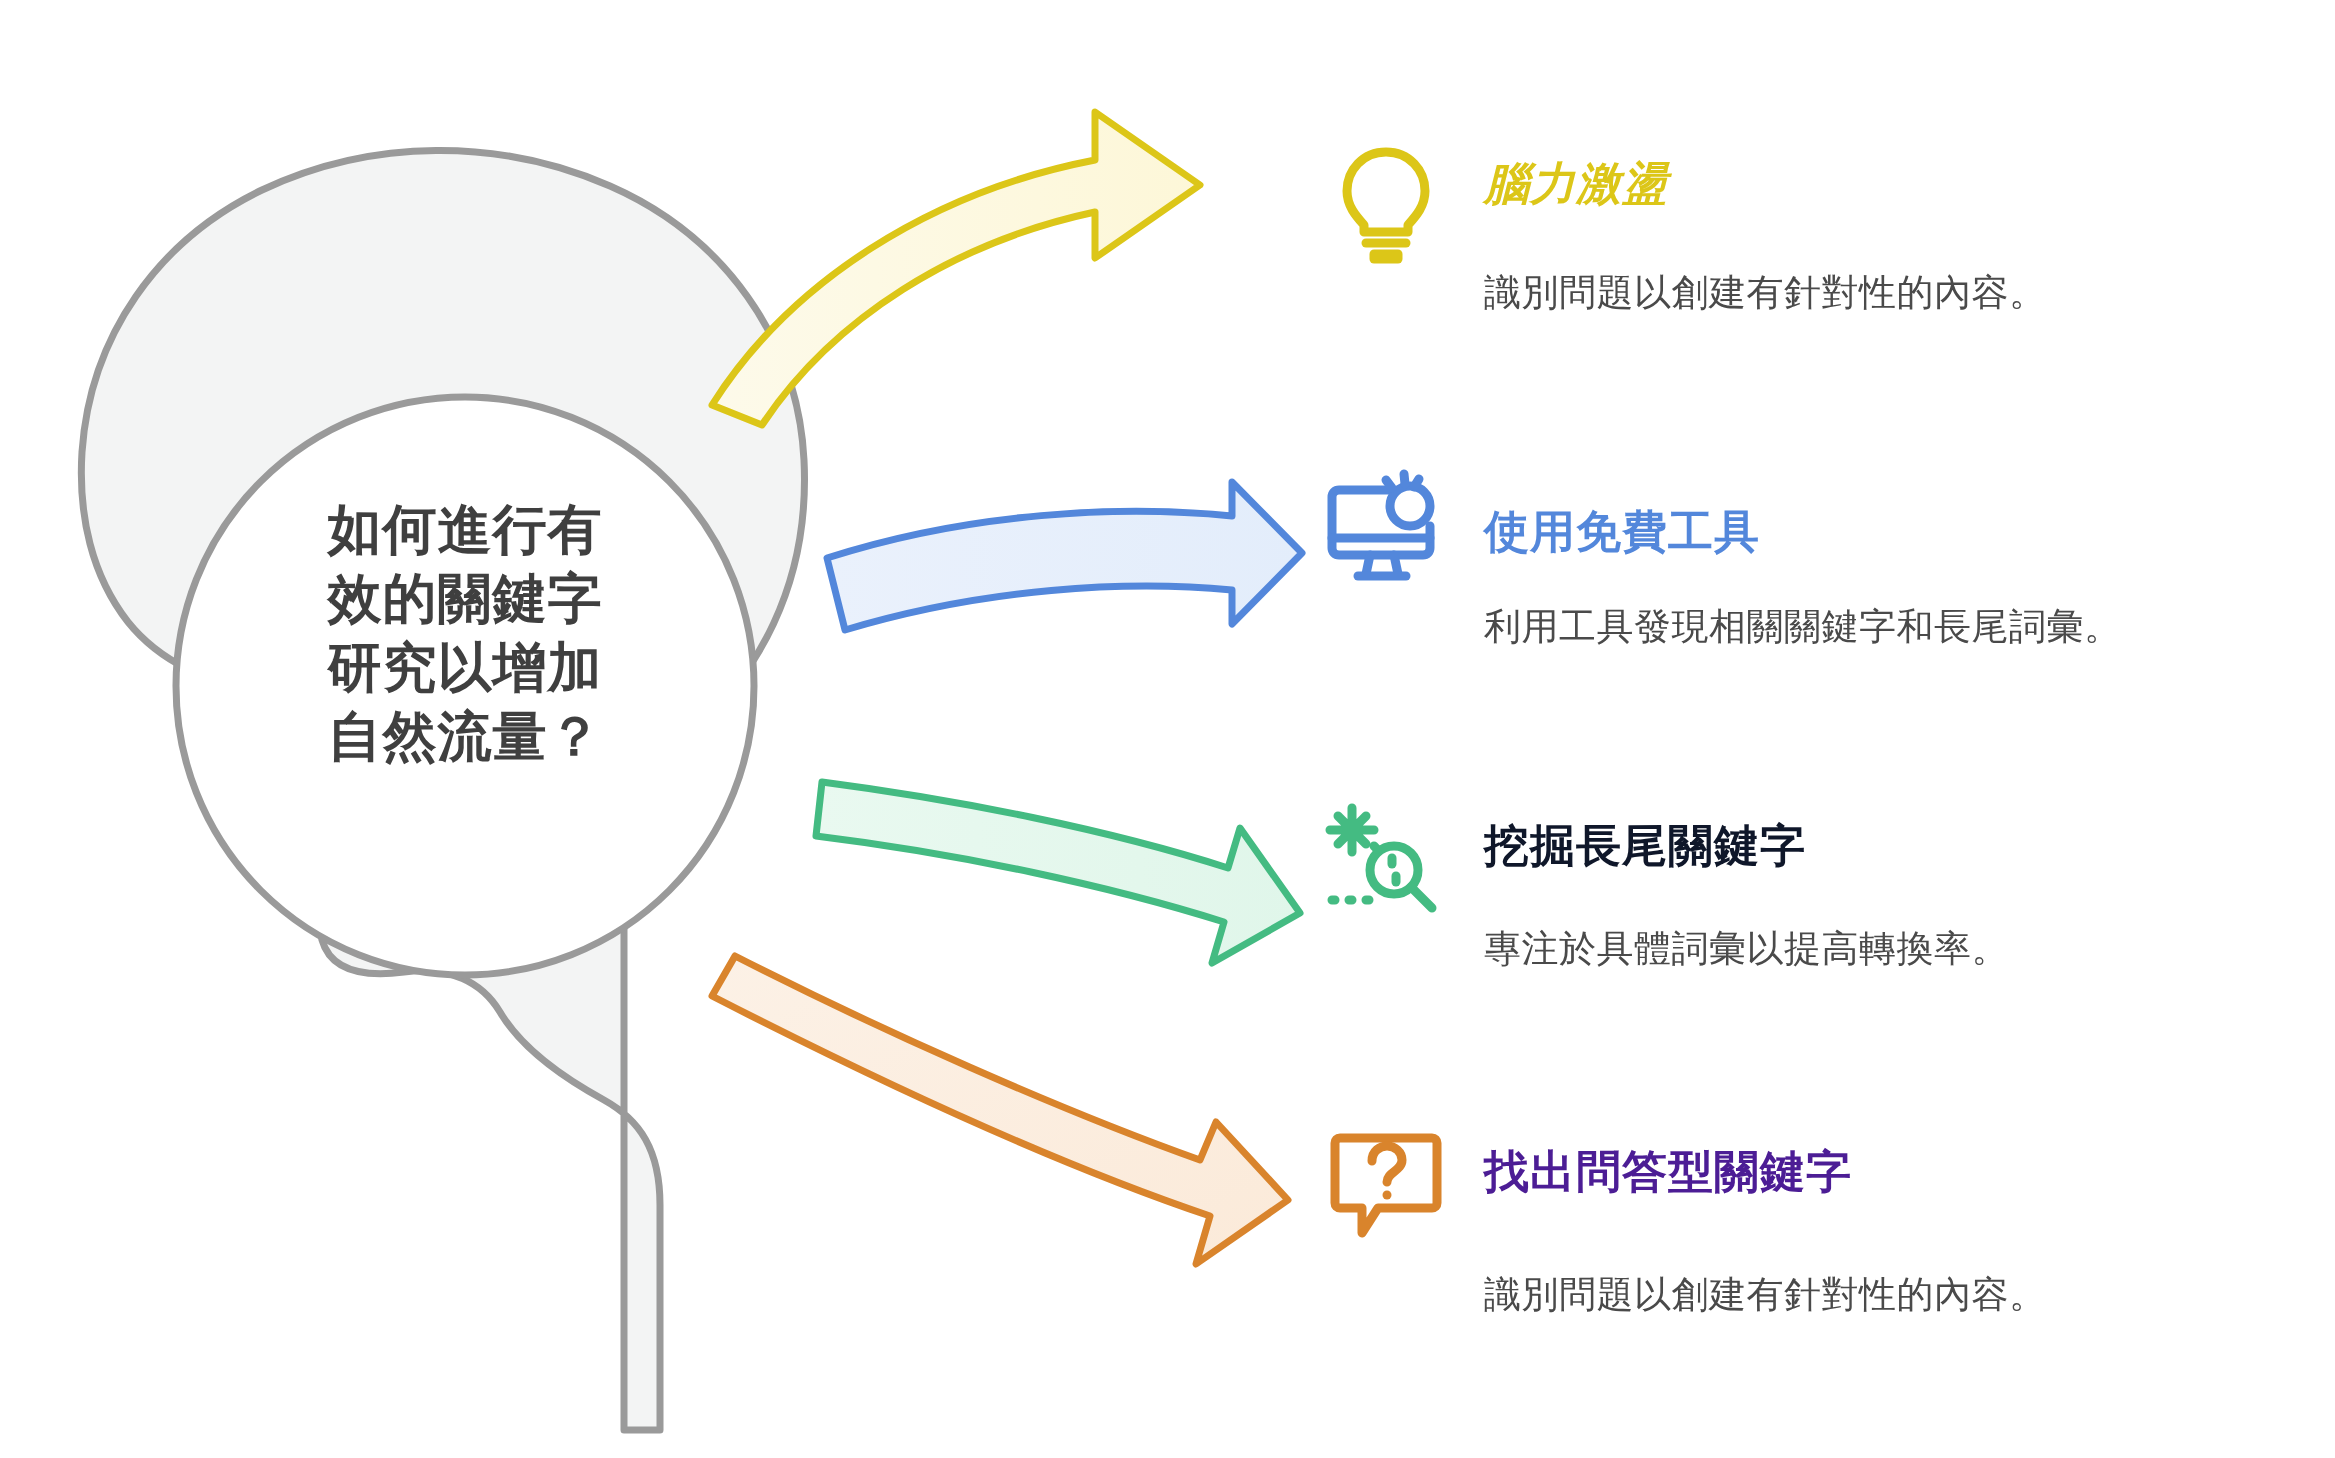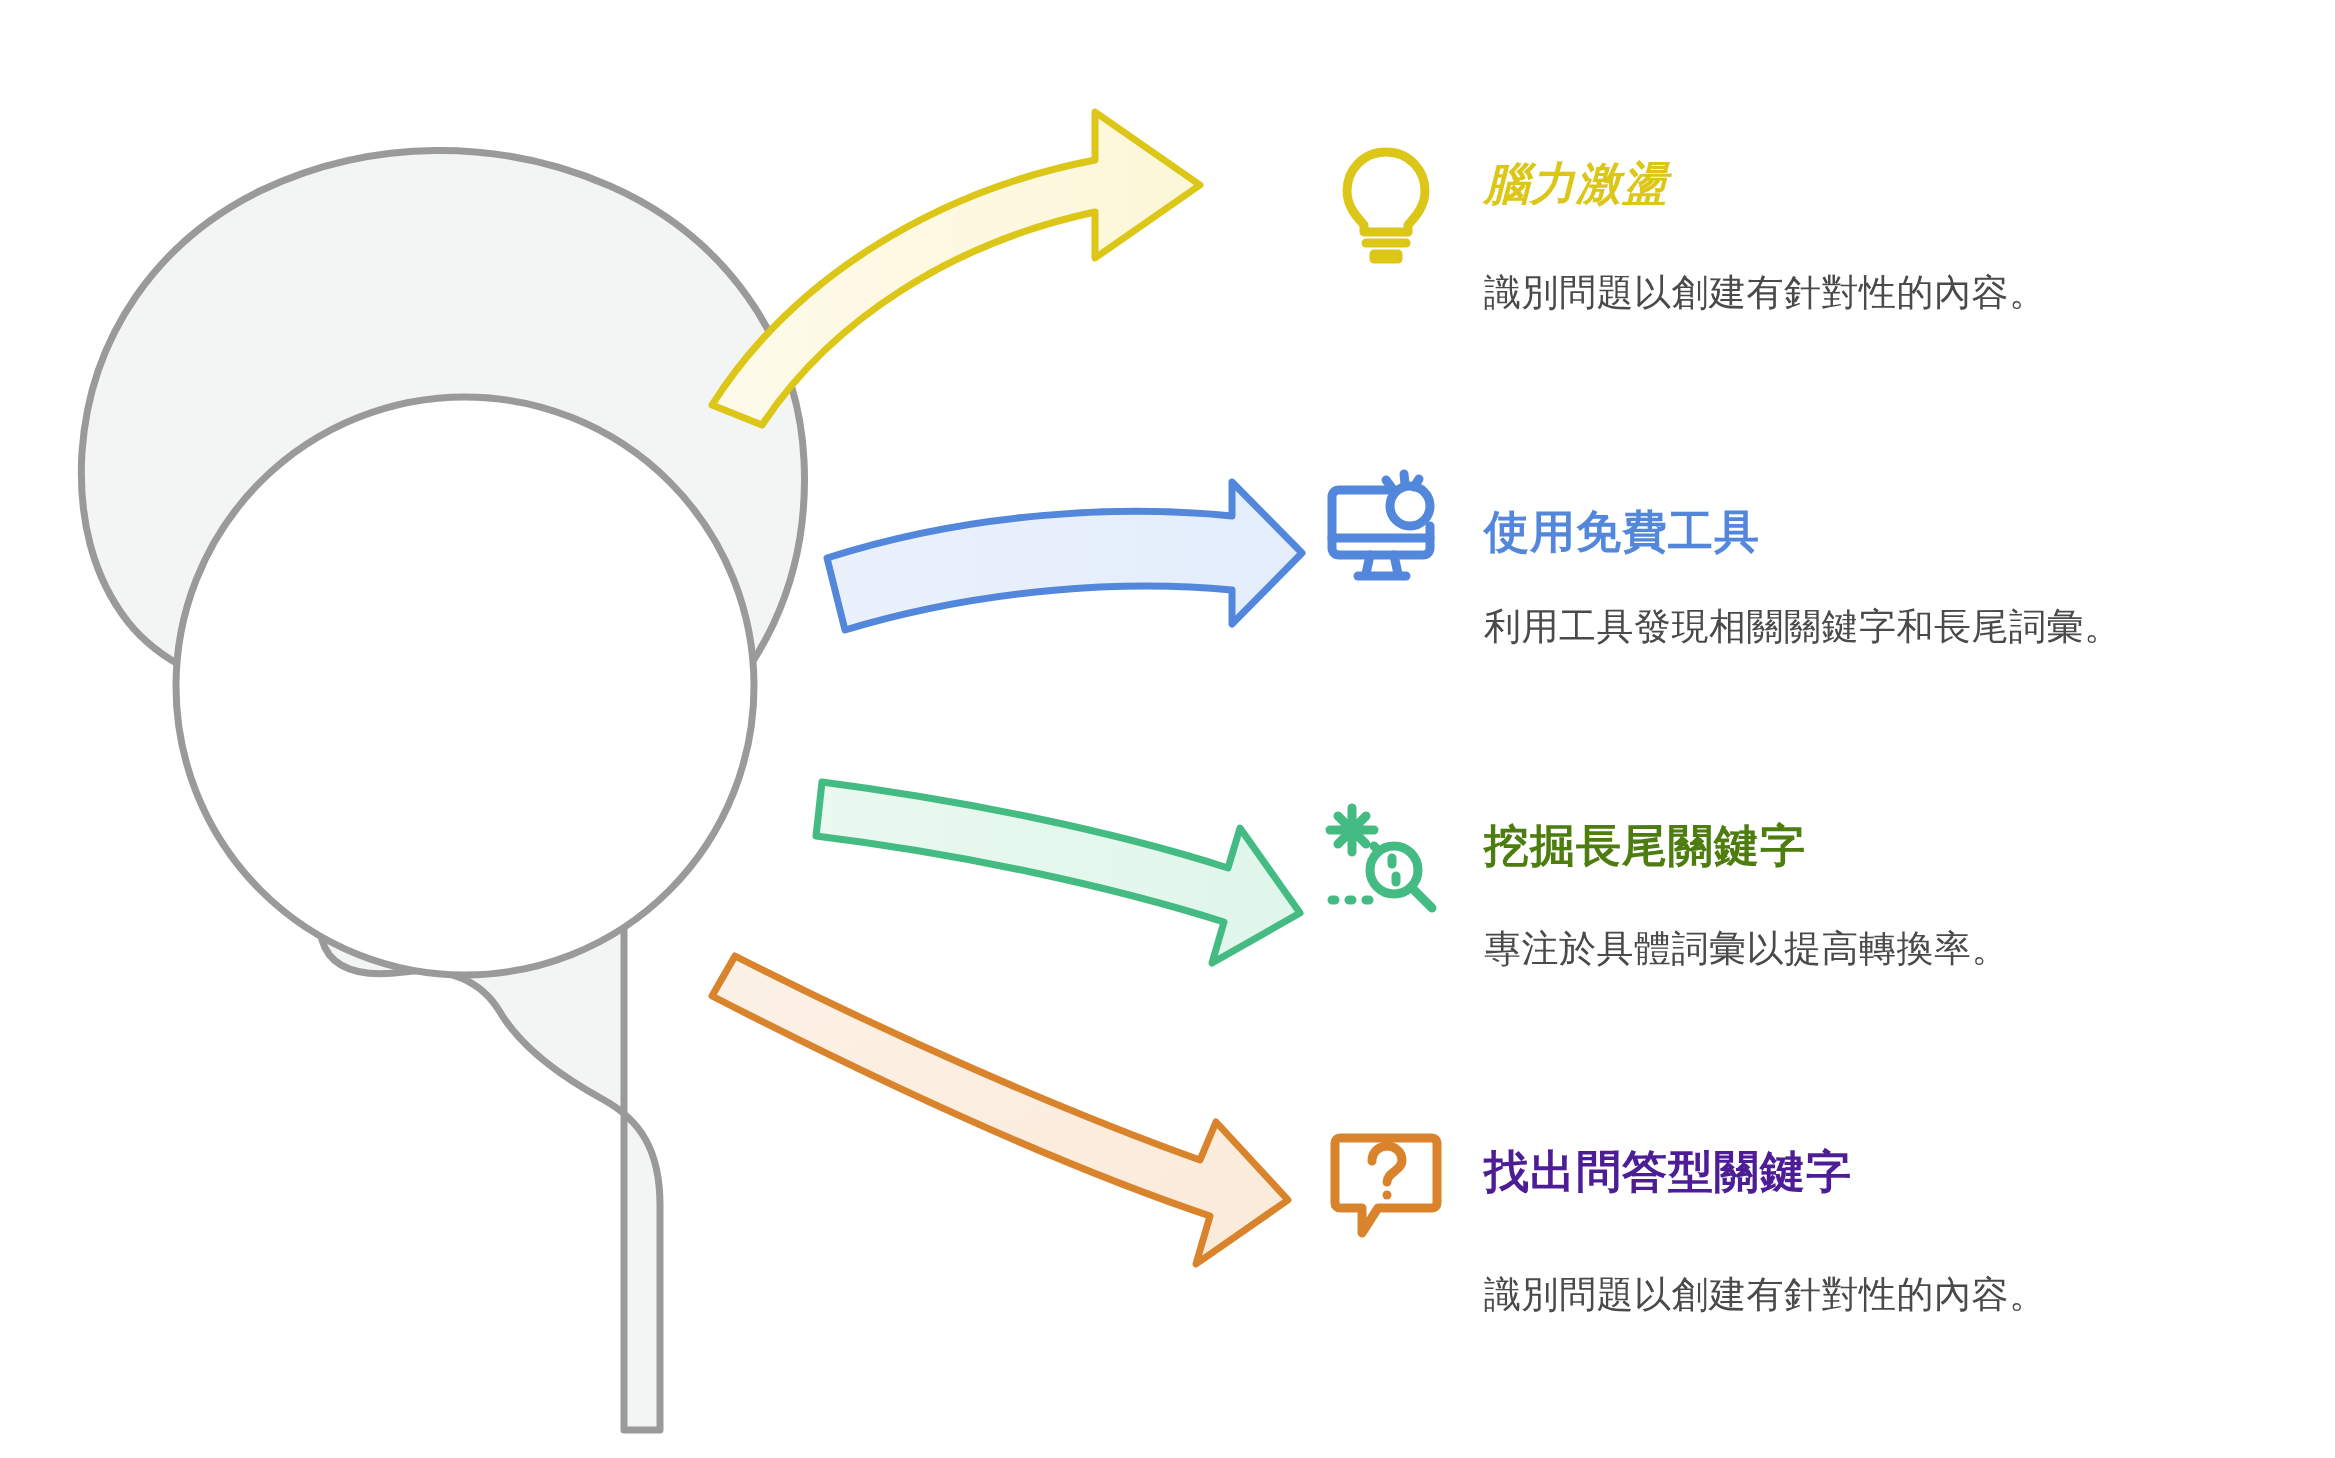--- a/index.html
+++ b/index.html
@@ -159,20 +159,24 @@
 
     <path d="M 735 956
          C 880 1030 1060 1110 1200 1160
          L 1216 1122
          L 1288 1200
          L 1196 1264
          L 1210 1216
          C 1056 1164 872 1078 712 996 Z" fill="url(#gradOrange)" stroke="#d9842c" stroke-width="7" stroke-linejoin="round"></path>
   </svg>
 
+  <div class="head-question">如何進行有
+效的關鍵字
+研究以增加
+自然流量？</div>
 
   <div class="step" id="step-1">
     <svg class="step-icon" viewBox="0 0 128 128">
       <g fill="none" stroke="#dcc618" stroke-width="9" stroke-linecap="round" stroke-linejoin="round">
         <path d="M64 12 C41 12 25 30 25 51 C25 66 34 76 42 85 L42 92 L86 92 L86 85 C94 76 103 66 103 51 C103 30 87 12 64 12 Z"></path>
         <line x1="44" y1="103" x2="84" y2="103"></line>
         <path d="M52 114 L76 114 L76 119 L52 119 Z"></path>
       </g>
     </svg>
     <div class="step-title" style="color:#dcc618">腦力激盪</div>
@@ -199,21 +203,21 @@
       <g fill="none" stroke="#44bb82" stroke-width="9" stroke-linecap="round" stroke-linejoin="round">
         <circle cx="72" cy="80" r="24"></circle>
         <line x1="89" y1="97" x2="110" y2="118"></line>
         <line x1="70" y1="68" x2="70" y2="74"></line>
         <line x1="74" y1="86" x2="74" y2="92"></line>
         <path d="M16 26 L44 54 M44 26 L16 54 M30 18 L30 62 M8 40 L52 40"></path>
         <line x1="52" y1="56" x2="60" y2="64" stroke-dasharray="4 9"></line>
         <line x1="10" y1="110" x2="50" y2="110" stroke-dasharray="3 14"></line>
       </g>
     </svg>
-    <div class="step-title" style="color:#4d7c0f">挖掘長尾關鍵字</div>
+    <div class="step-title" style="color:#0f172a">挖掘長尾關鍵字</div>
     <div class="step-desc">專注於具體詞彙以提高轉換率。</div>
   </div>
 
   <div class="step" id="step-4">
     <svg class="step-icon" viewBox="0 0 128 128">
       <g fill="none" stroke="#d9842c" stroke-width="9" stroke-linecap="round" stroke-linejoin="round">
         <path d="M18 20 L110 20 C113 20 115 22 115 25 L115 85 C115 88 113 90 110 90 L56 90 L40 115 L40 90 L18 90 C15 90 13 88 13 85 L13 25 C13 22 15 20 18 20 Z"></path>
         <path d="M50 43 C50 33 58 28 65 28 C73 28 80 34 80 42 C80 53 65 54 65 64"></path>
         <circle cx="65" cy="77" r="4.5" fill="#d9842c" stroke="none"></circle>
       </g>

